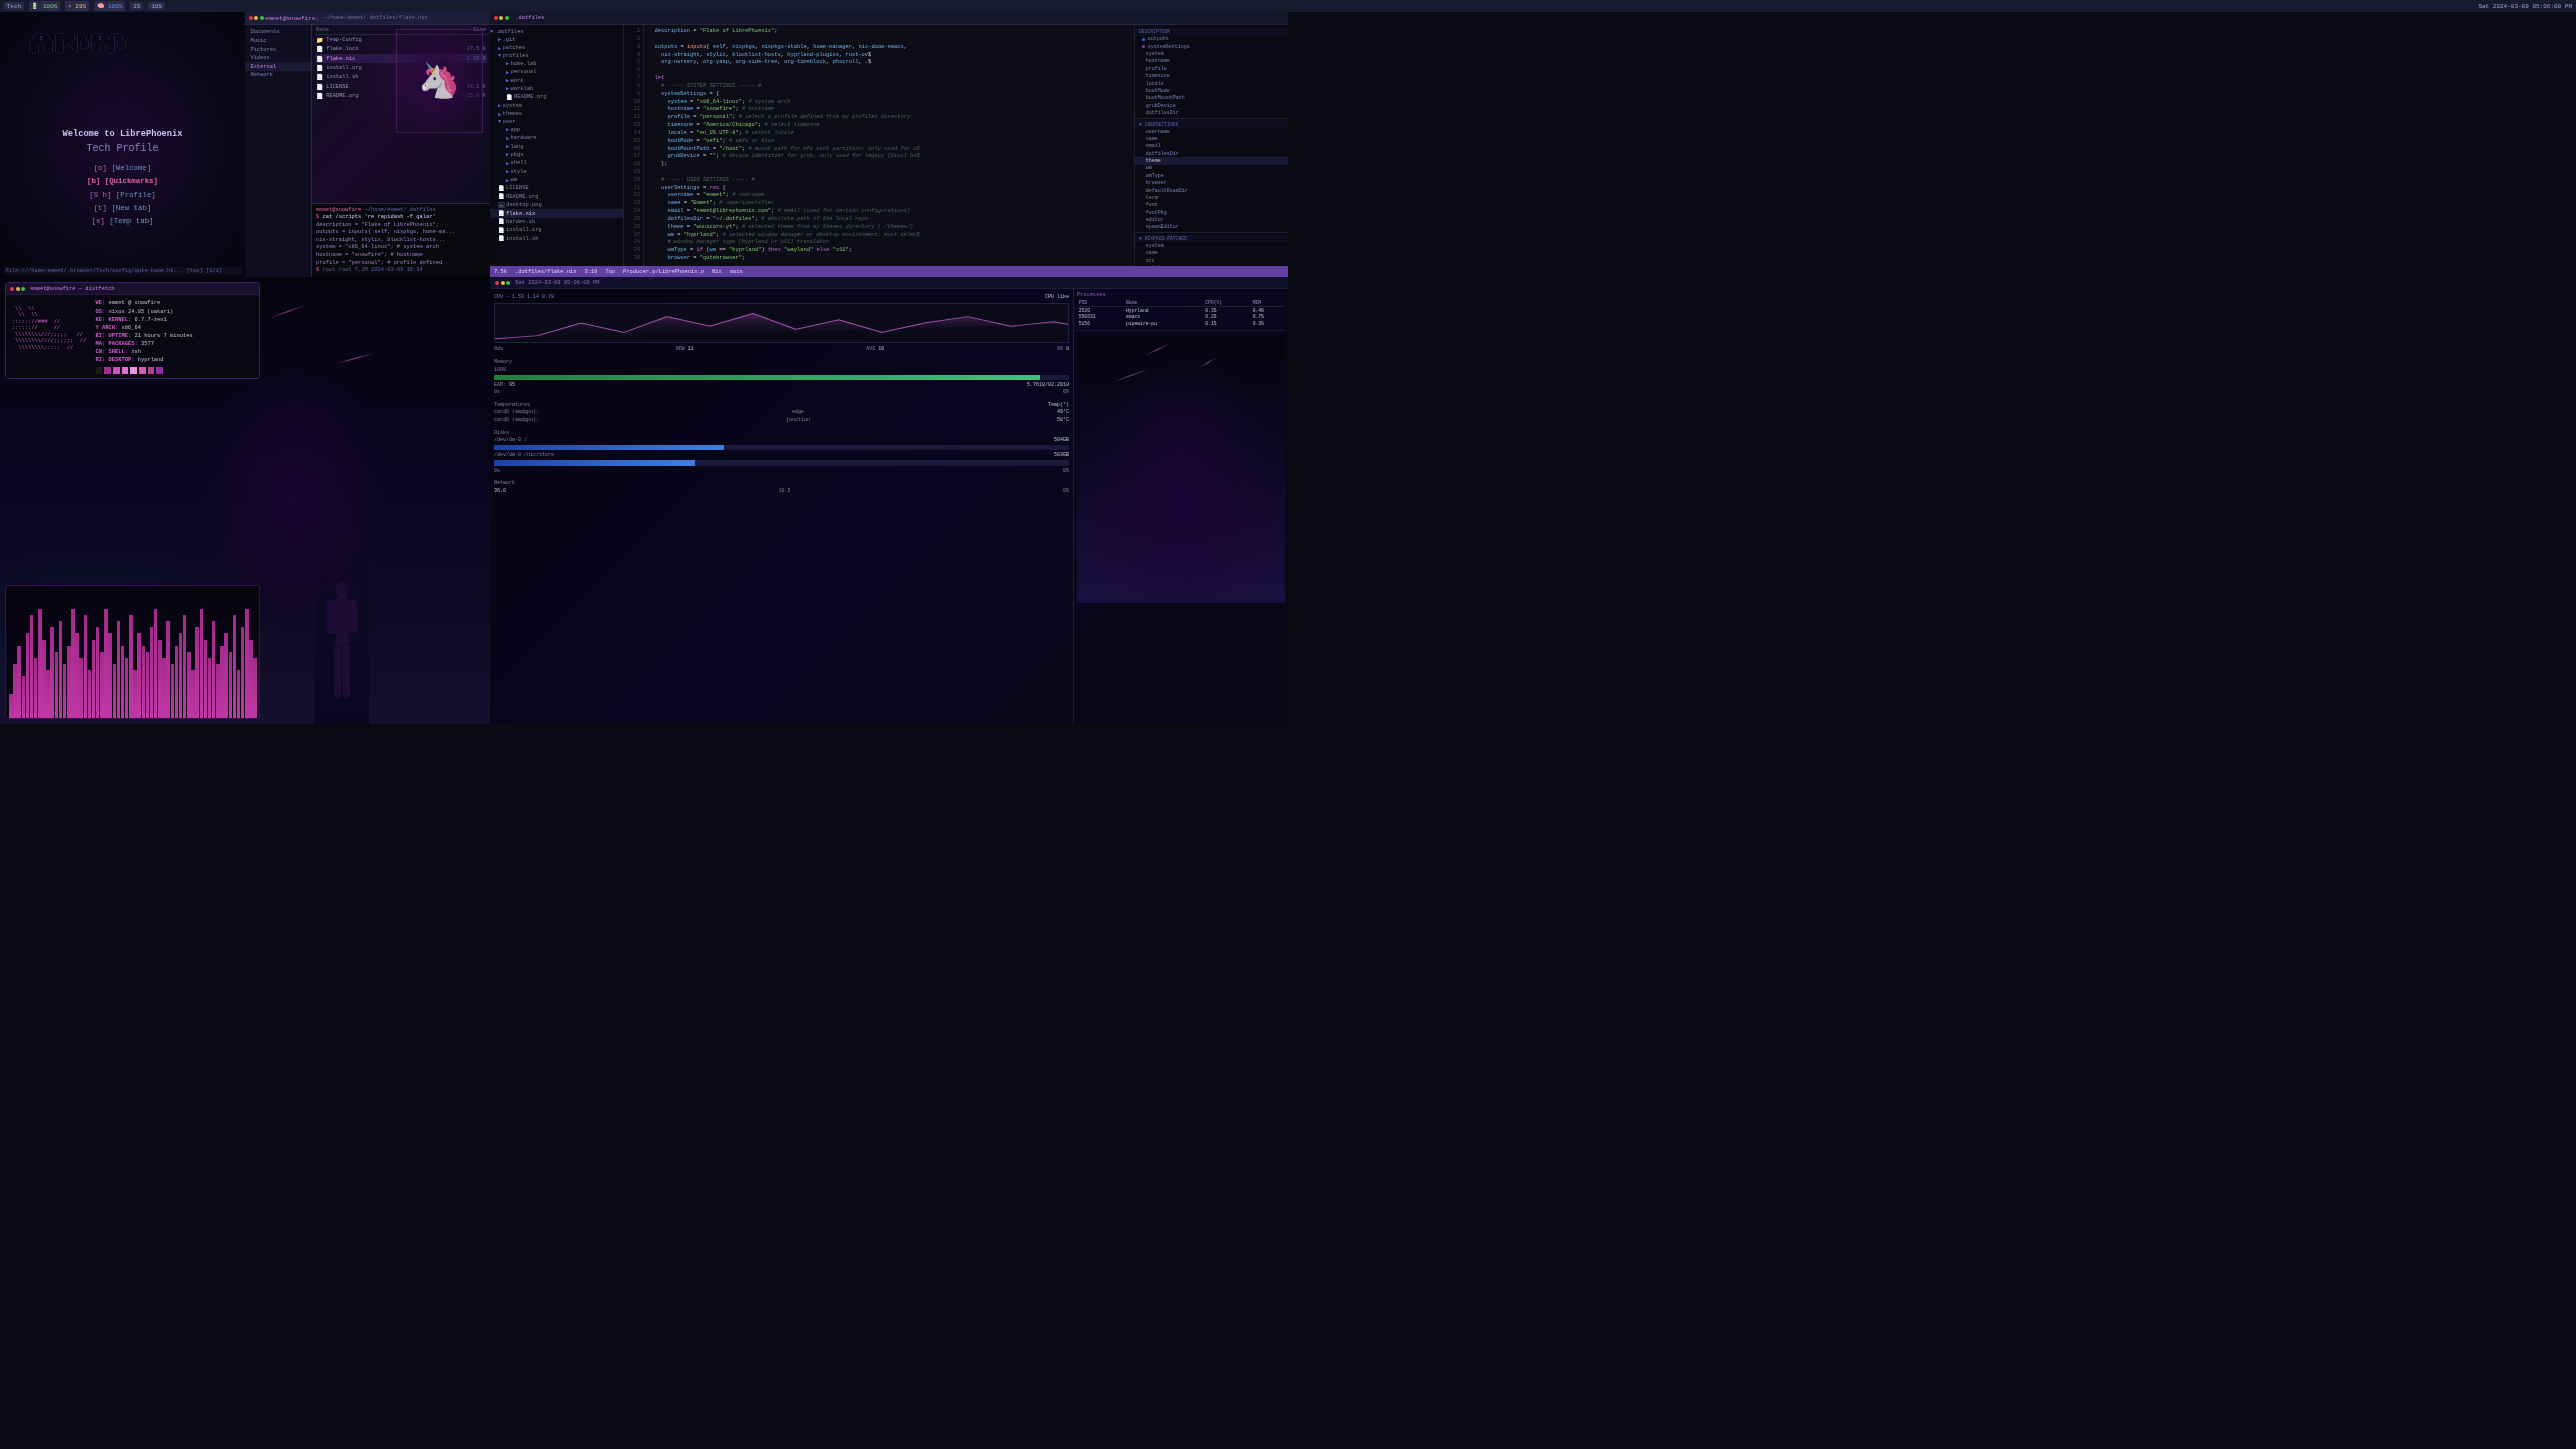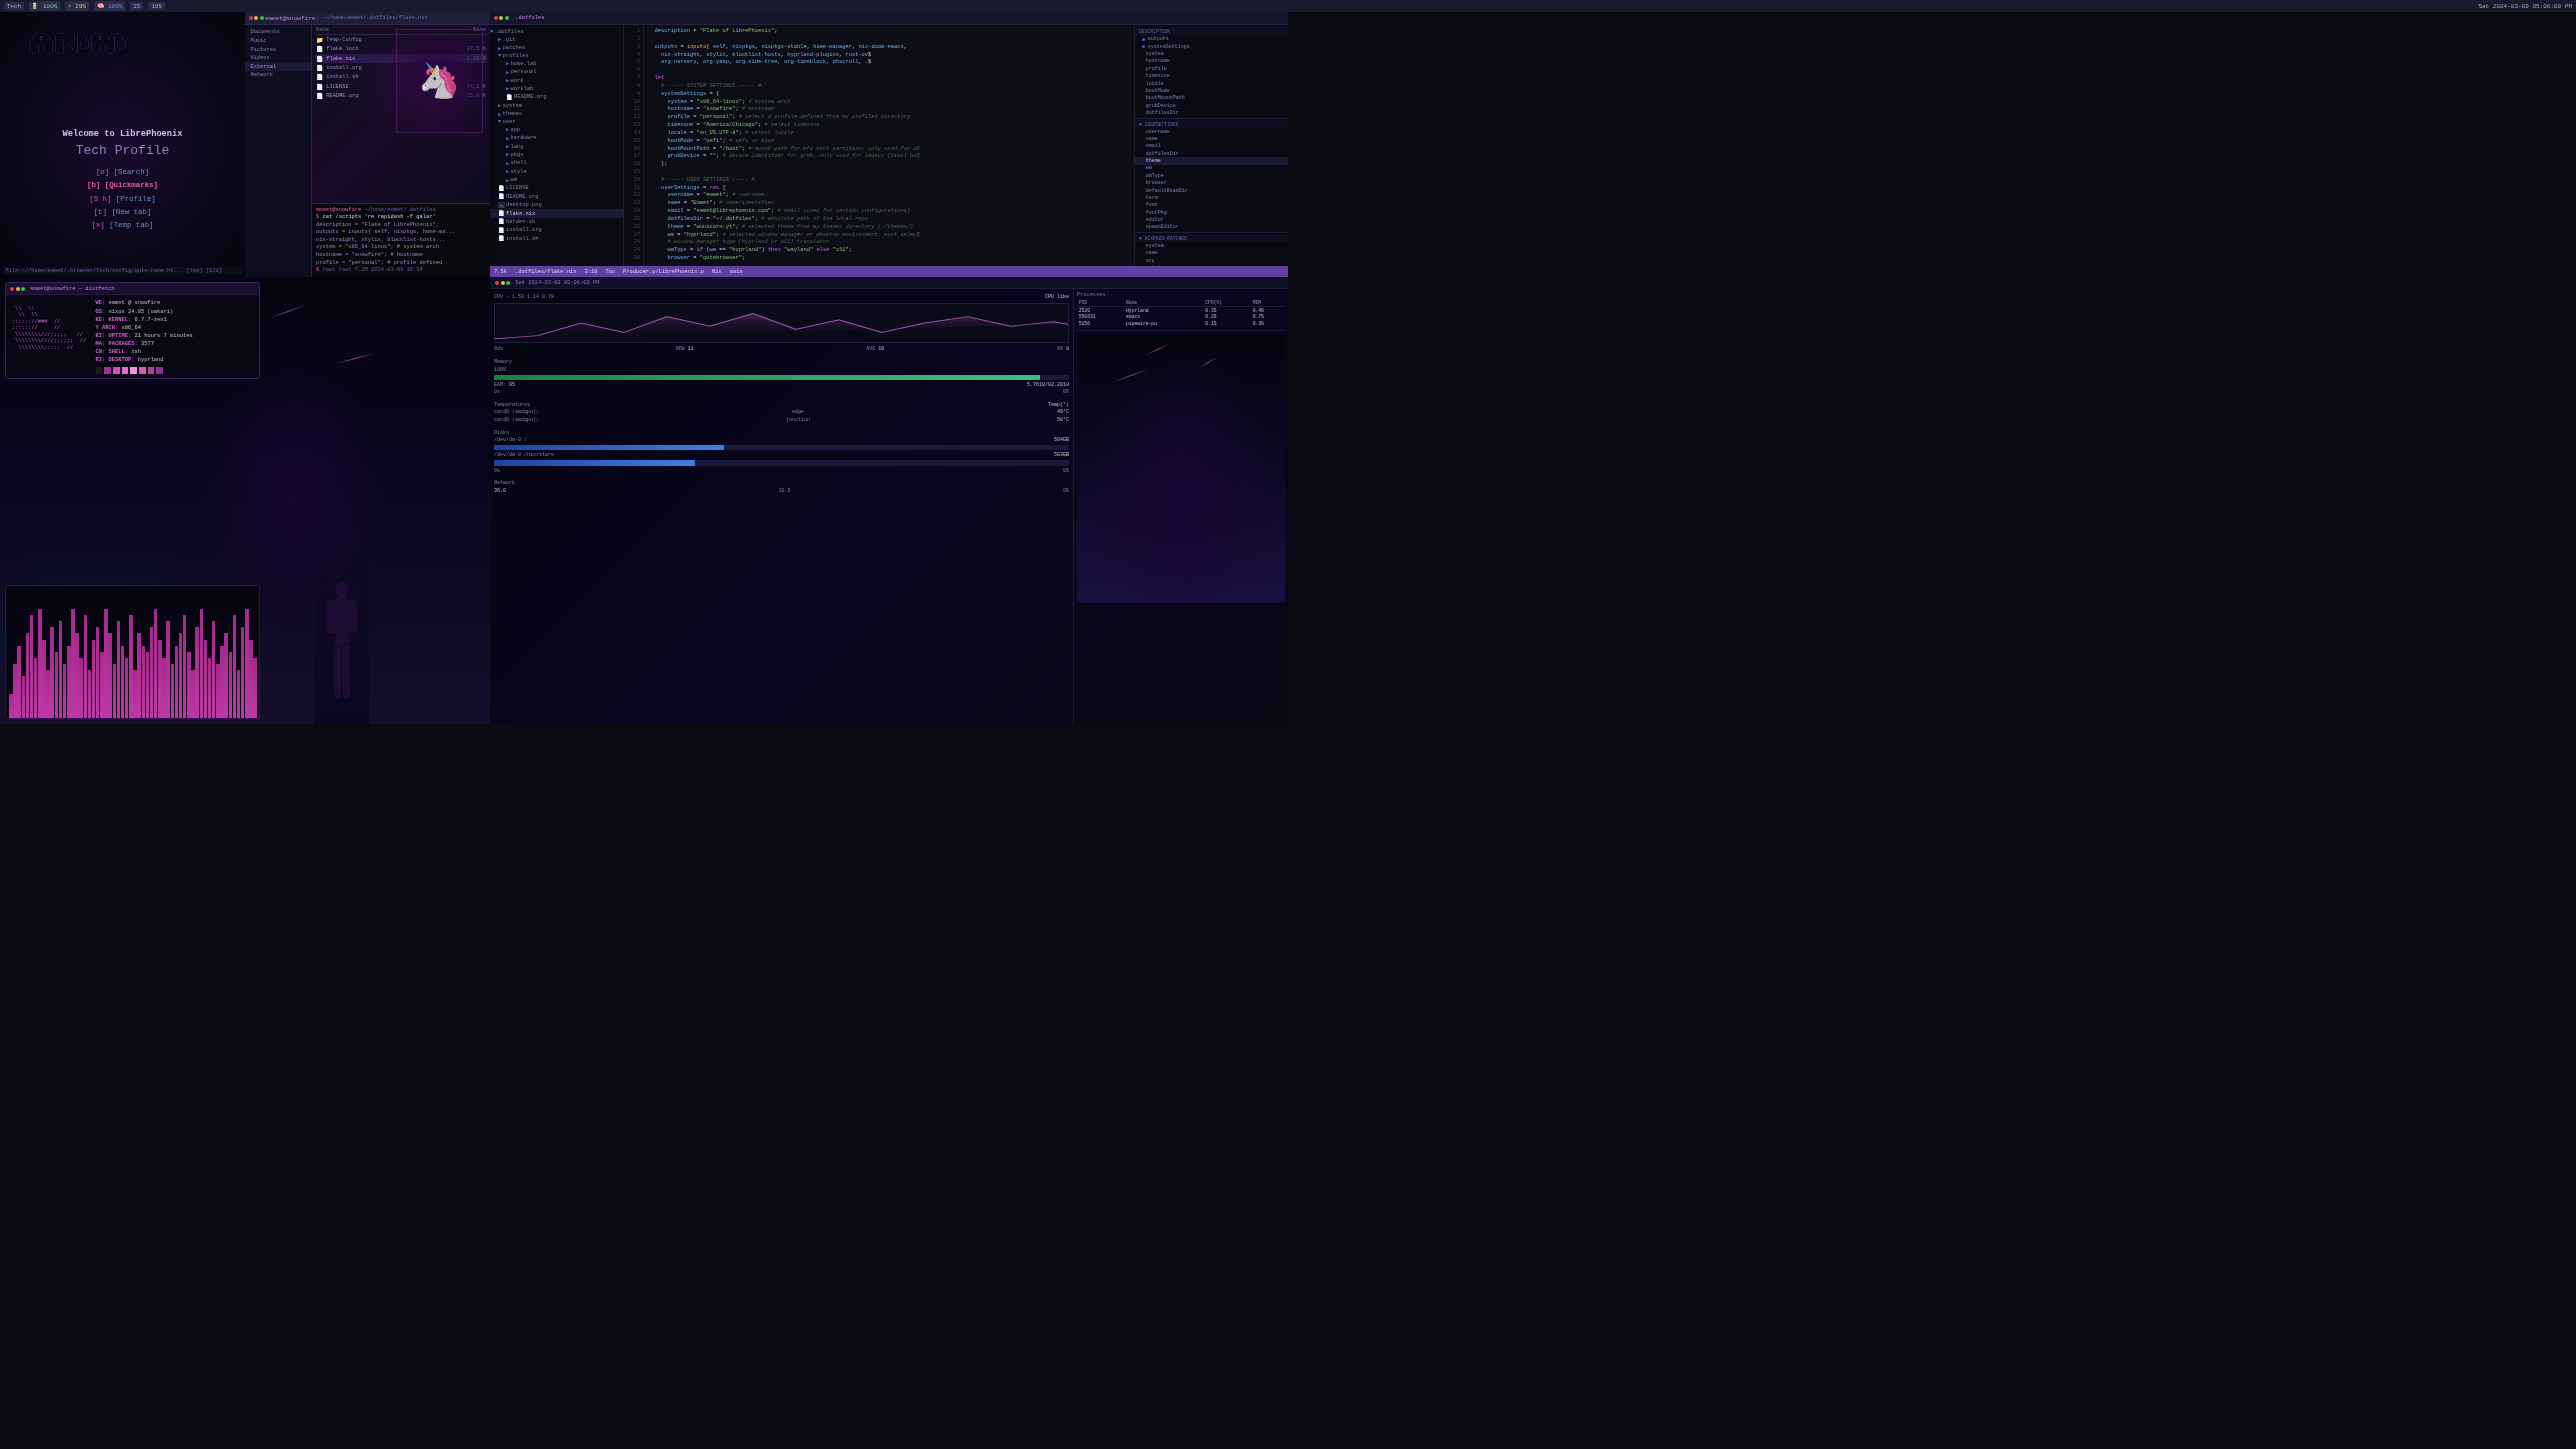--- a/index.html
+++ b/index.html
@@ -60,21 +60,21 @@
       opacity: 0.8;
     }
     .qb-welcome {
       position: absolute;
       top: 117px; left: 50%;
       transform: translateX(-50%);
       text-align: center;
       color: #d0c0f0;
     }
     .qb-welcome h2 { font-size: 8.7px; margin-bottom: 4px; }
-    .qb-welcome p { font-size: 13px; color: #9080c0; margin-bottom: 8px; }
+    .qb-welcome p { font-size: 10px; color: #9080c0; margin-bottom: 8px; }
     .qb-links { font-size: 7.4px; line-height: 1.8; color: #9090b0; }
     .qb-links .key { color: #c060c0; }
     .qb-links .link { color: #7090c0; }
     .qb-links .active { color: #e060a0; font-weight: bold; }
     .qb-status {
       position: absolute;
       bottom: 2.7px; left: 2.7px; right: 2.7px;
       font-size: 5.4px;
       color: #6060a0;
       background: #0d0d1e;
@@ -520,21 +520,21 @@
      ,---.  ,---.  ,--.  ,---.  .--.
     /  O  \ |  .`  ||  | /  O  \ |  |
    |  .-.  ||  |_.' ||  ||  .-.  ||  |
    |  | |  ||  |  \ |`--'|  | |  |`--'
    `--' `--'`--'   `'    `--' `--'
     </div>
     <div class="qb-welcome">
       <h2>Welcome to LibrePhoenix</h2>
       <p>Tech Profile</p>
       <div class="qb-links">
-        <div><span class="key">[o]</span> <span class="link">[Search]</span></div>
+        <div><span class="key">[o]</span> <span class="link">[Welcome]</span></div>
         <div><span class="active">[b] [Quickmarks]</span></div>
         <div><span class="key">[S h]</span> <span class="link">[Profile]</span></div>
         <div><span class="key">[t]</span> <span class="link">[New tab]</span></div>
         <div><span class="key">[x]</span> <span class="link">[Temp tab]</span></div>
       </div>
     </div>
     <div class="qb-status">file:///home/emmet/.browser/Tech/config/qute-home.ht... [top] [1/1]</div>
   </div>
 </div>
 

